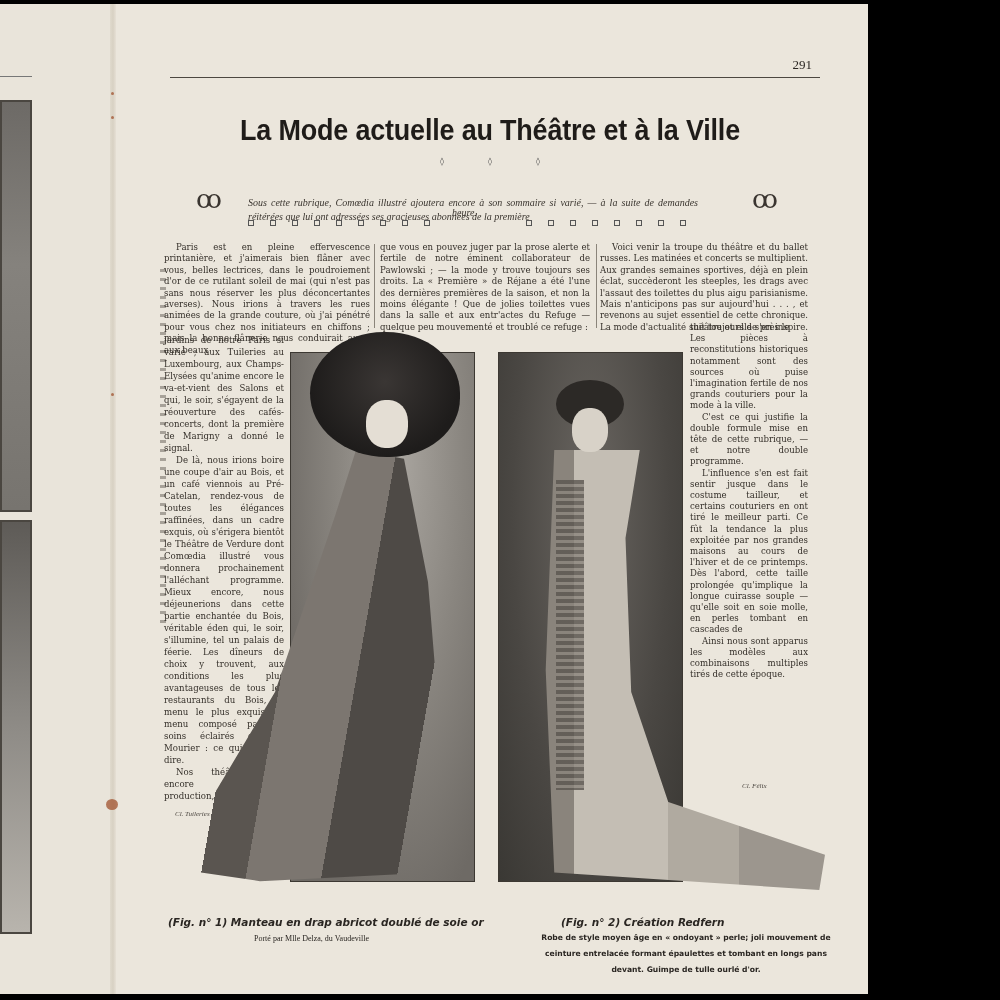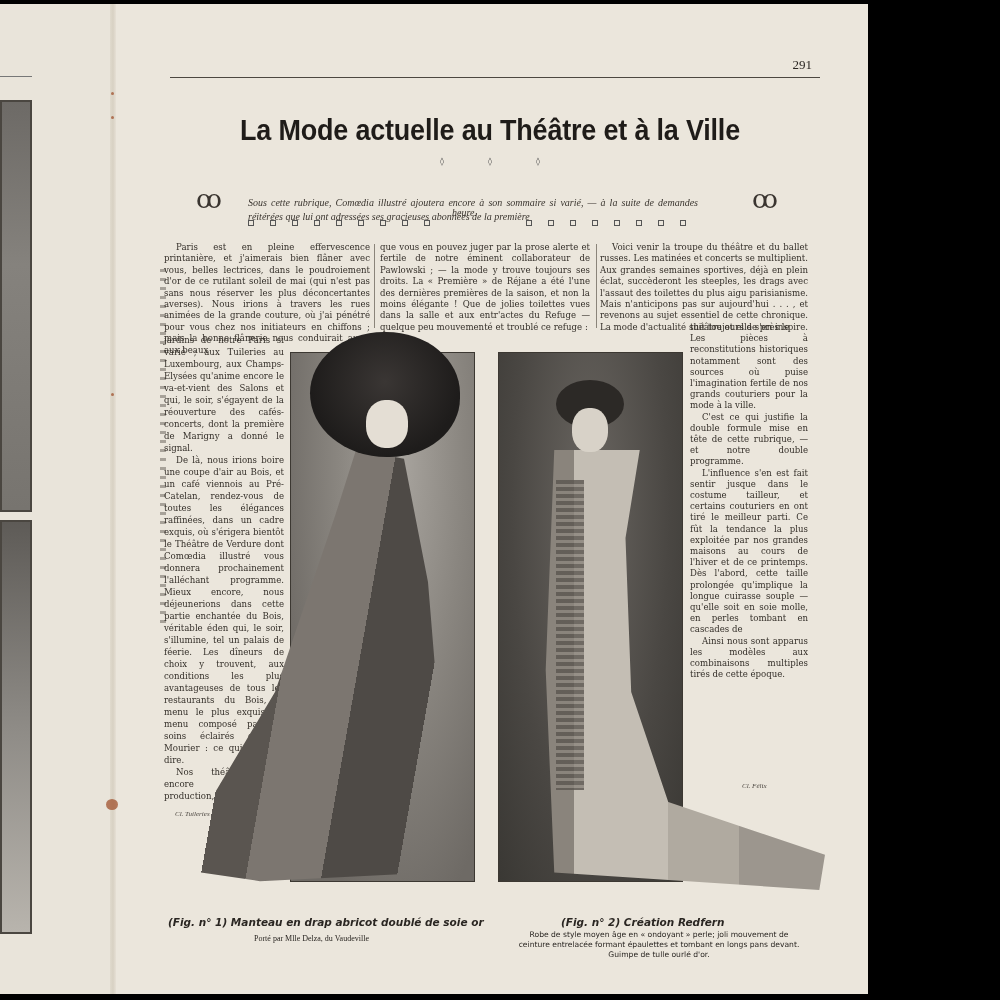--- a/index.html
+++ b/index.html
@@ -62,21 +62,21 @@
   .gown { position: absolute; left: 540px; top: 450px; width: 285px; height: 440px;
     background: linear-gradient(90deg, #8a847c 0 12%, #c4beb4 12% 45%, #b0aaa0 45% 70%, #9c968e 70%);
     clip-path: polygon(5% 0, 35% 0, 30% 20%, 32% 55%, 45% 80%, 100% 92%, 98% 100%, 5% 96%, 2% 50%); }
   .gown-trim { position: absolute; left: 556px; top: 480px; width: 28px; height: 310px;
     background: repeating-linear-gradient(180deg,#5a554f 0 4px,#8a847c 4px 7px); opacity: 0.8; }
 
   .credit { position: absolute; font-family: "Liberation Serif", serif; font-style: italic; font-size: 7px; color: #4a453f; }
   .caption { position: absolute; font-family: "DejaVu Sans", sans-serif; color: #2a2622; }
   .caption.main { font-size: 10.5px; font-weight: 700; font-style: italic; }
   .caption.sub { font-family: "Liberation Serif", serif; font-size: 8px; }
-  .caption.desc { font-size: 7.6px; font-weight: 400; line-height: 10px; text-align: center; width: 290px; }
+  .caption.desc { font-size: 7.6px; font-weight: 700; line-height: 16px; text-align: center; width: 290px; margin-left: 27px; }
 </style>
 </head>
 <body>
 
 <div class="spread">
   <div class="left-page">
     <div class="left-rule"></div>
     <div class="left-photo top"></div>
     <div class="left-photo bottom"></div>
   </div>

